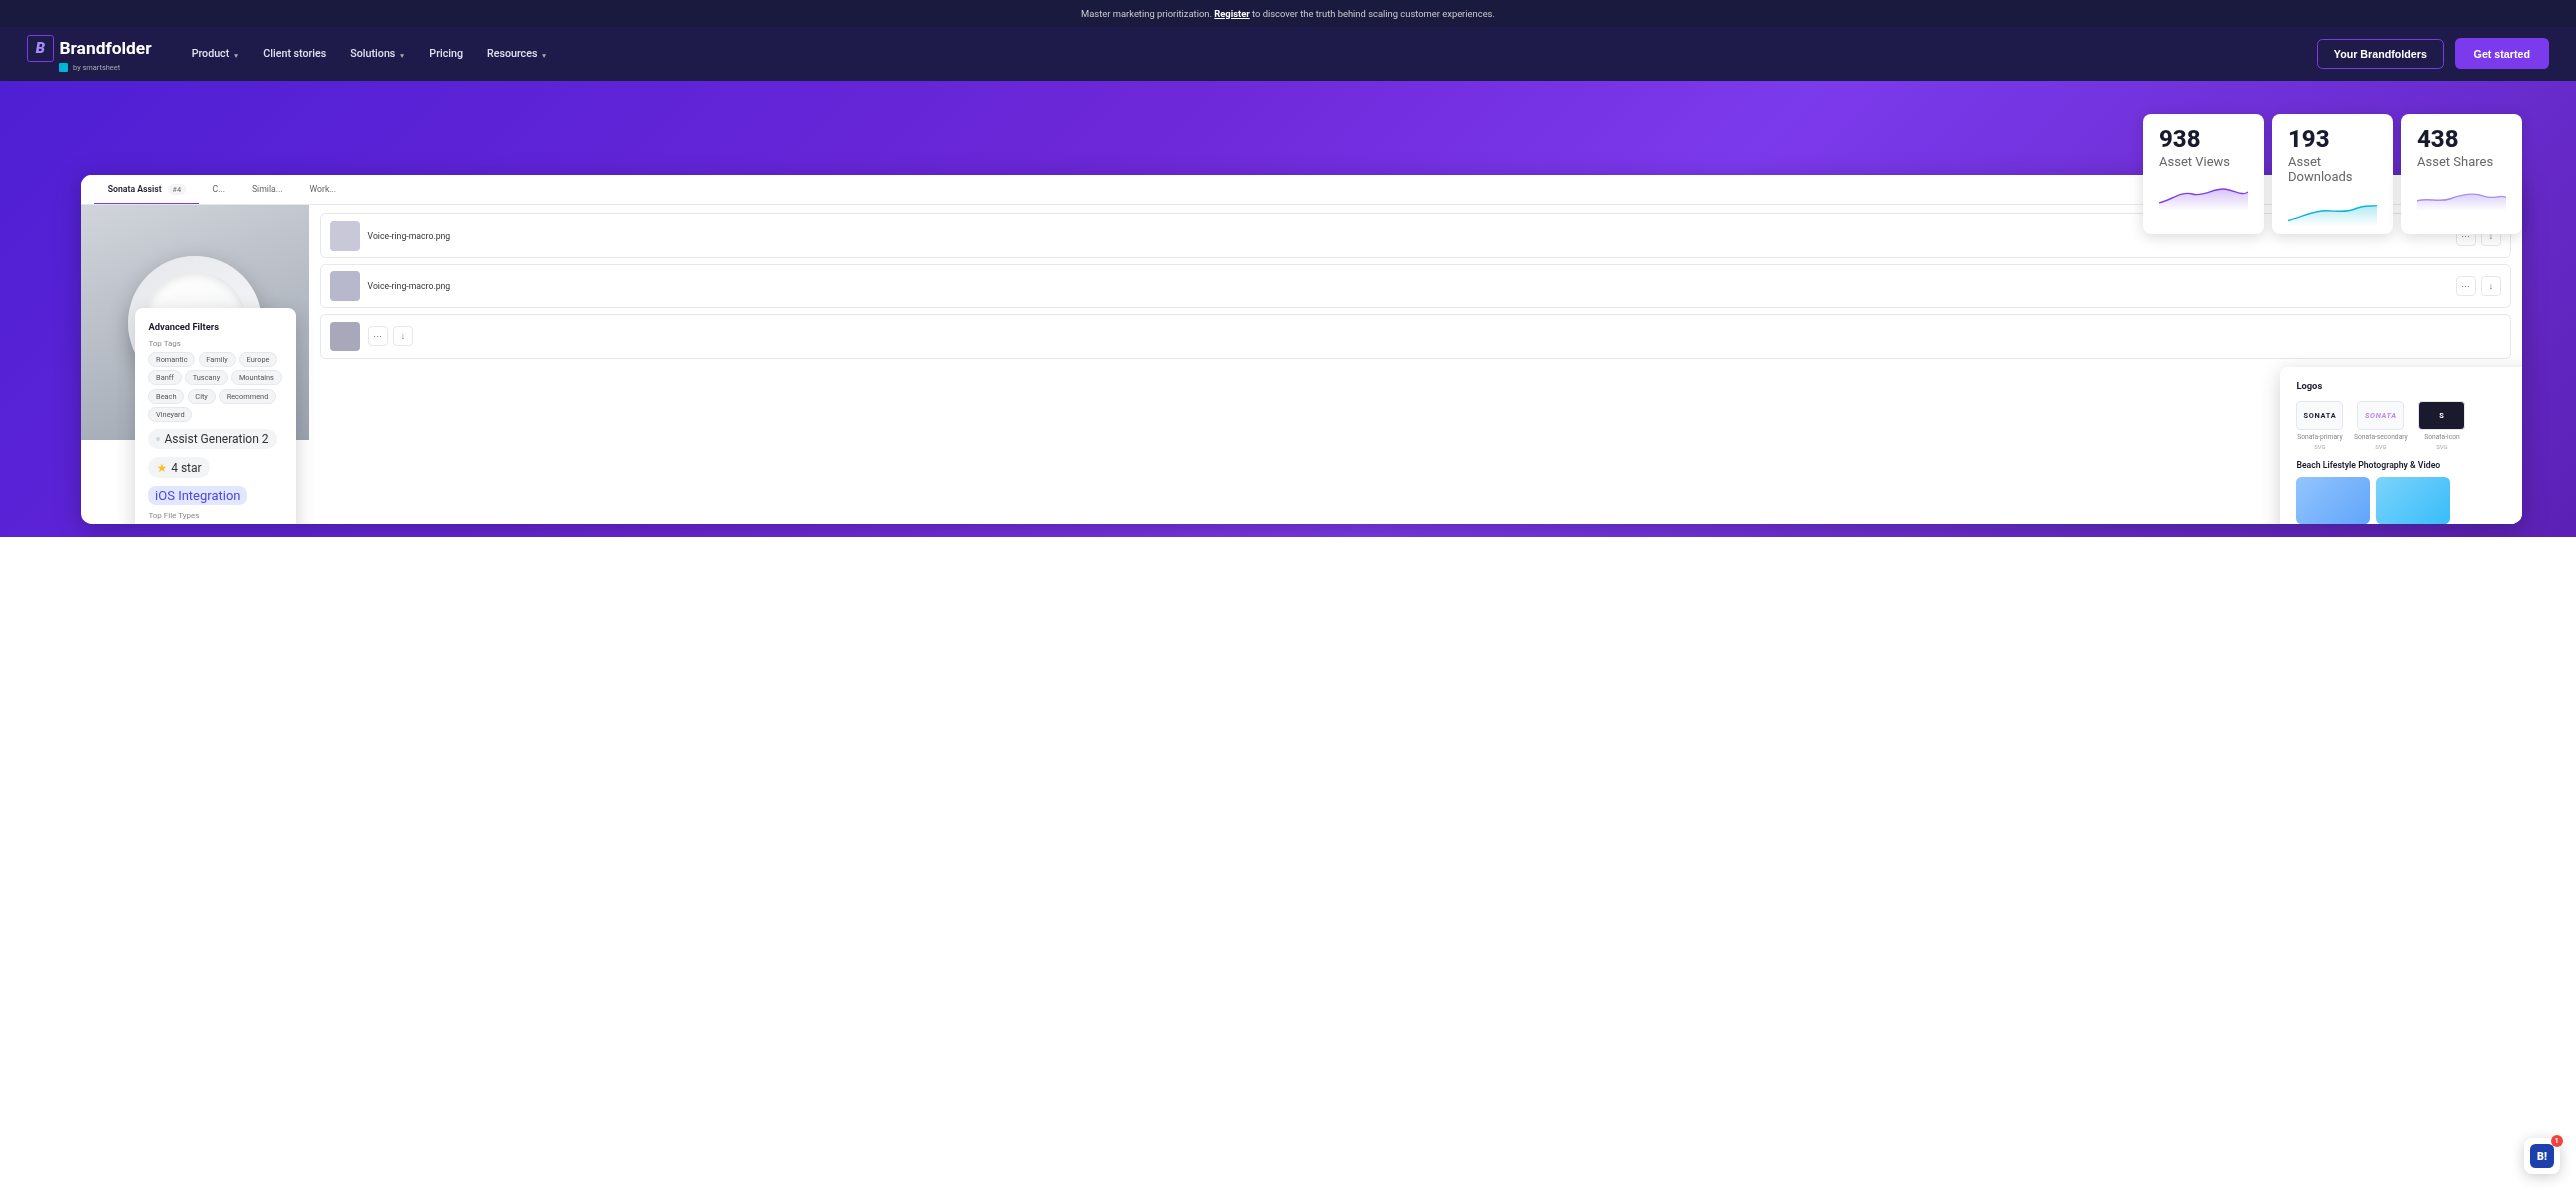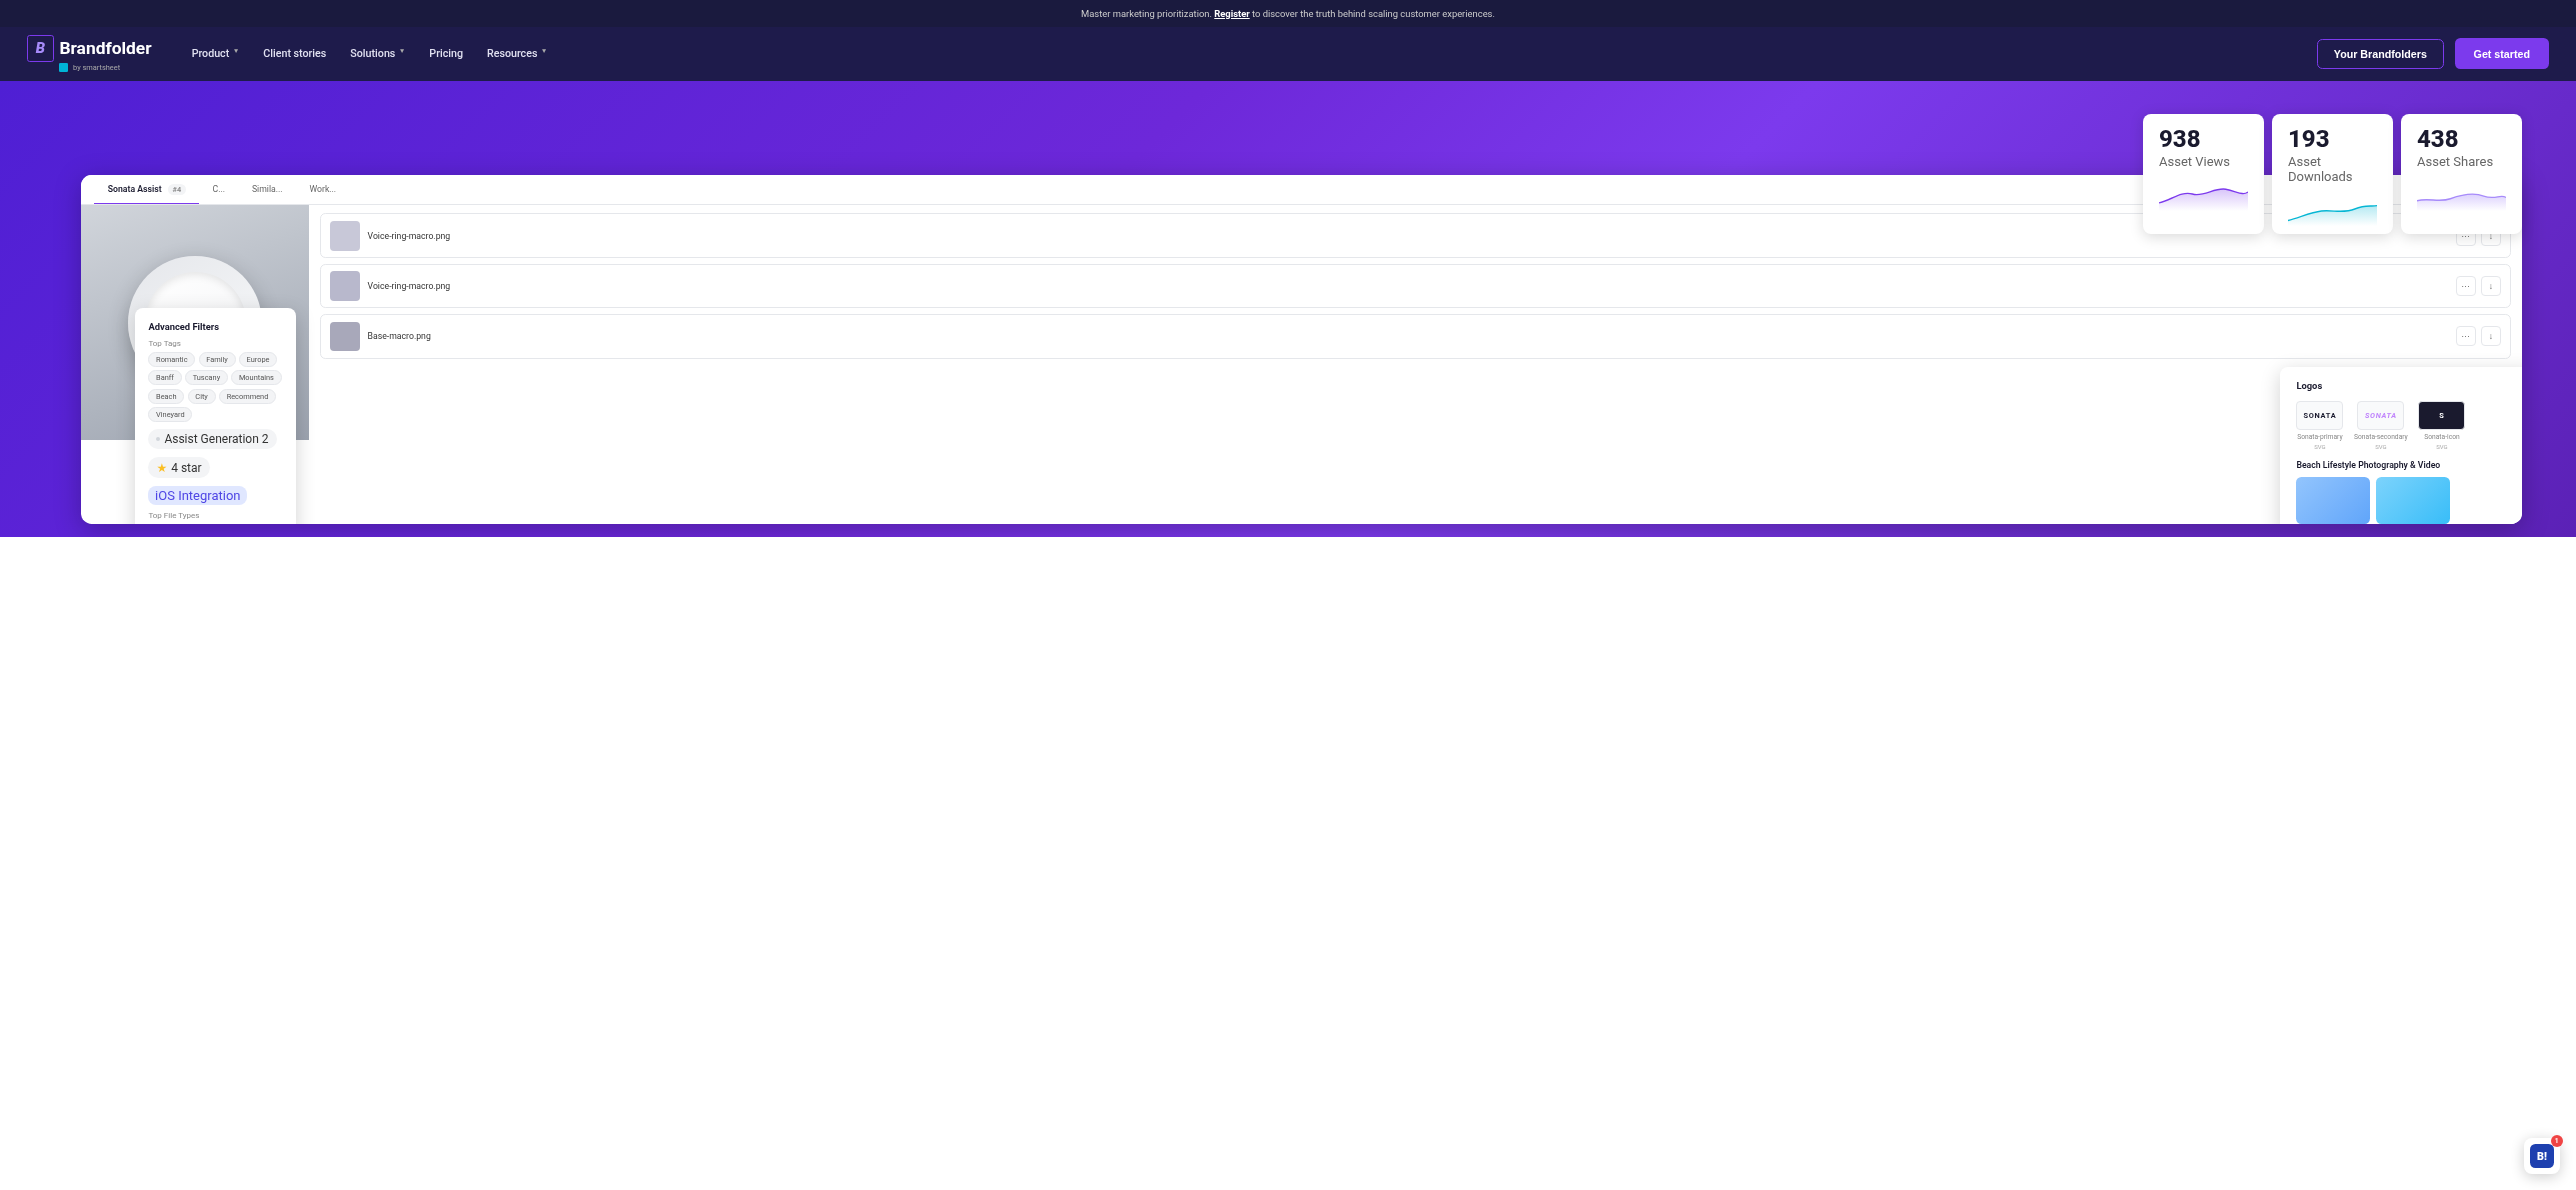--- a/index.html
+++ b/index.html
@@ -81,21 +81,21 @@
       align-items: center;
       gap: 24px;
       flex: 1;
     }
     .nav-item {
       color: #e0e0f0;
       font-size: 10.7px;
       font-weight: 500;
       cursor: pointer;
       display: flex;
-      align-items: flex-start;
+      align-items: flex-end;
       gap: 3.4px;
       white-space: nowrap;
       text-decoration: none;
     }
     .nav-item .chevron {
       font-size: 6.7px;
       color: #aaa;
     }
 
     .nav-cta {
@@ -677,21 +677,20 @@
           <div class="asset-item">
             <div class="asset-thumb" style="background:#b8b8cc;"></div>
             <span class="asset-name">Voice-ring-macro.png</span>
             <div class="asset-actions">
               <button class="asset-btn">···</button>
               <button class="asset-btn">↓</button>
             </div>
           </div>
           <div class="asset-item">
             <div class="asset-thumb" style="background:#a8a8ba;"></div>
-            <span class="asset-name">Base-macro.png</span>
             <div class="asset-actions">
               <button class="asset-btn">···</button>
               <button class="asset-btn">↓</button>
             </div>
           </div>
         </div>
       </div>
 
       <div class="filter-card">
         <div class="filter-title">Advanced Filters</div>

